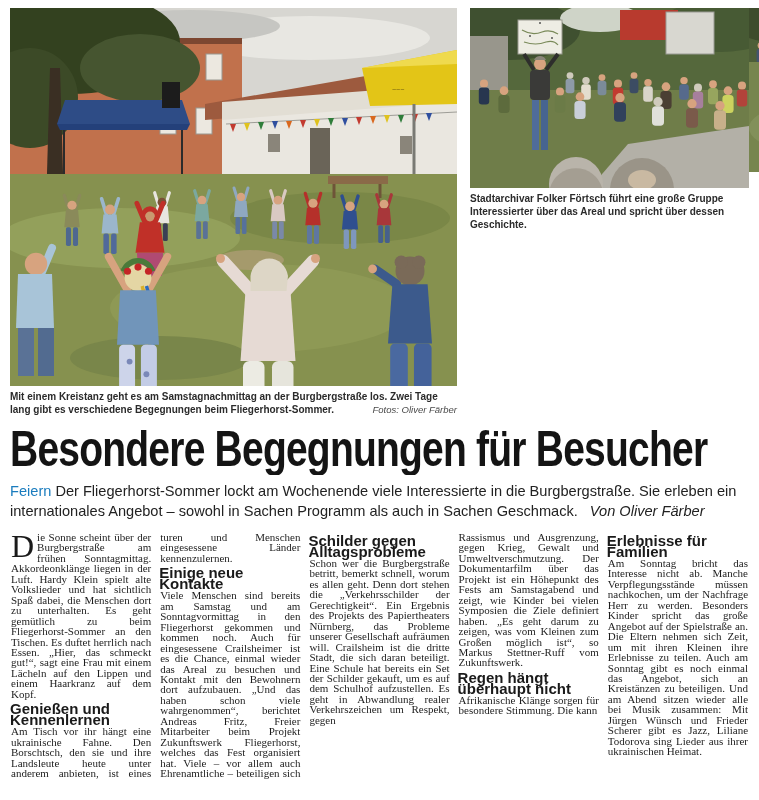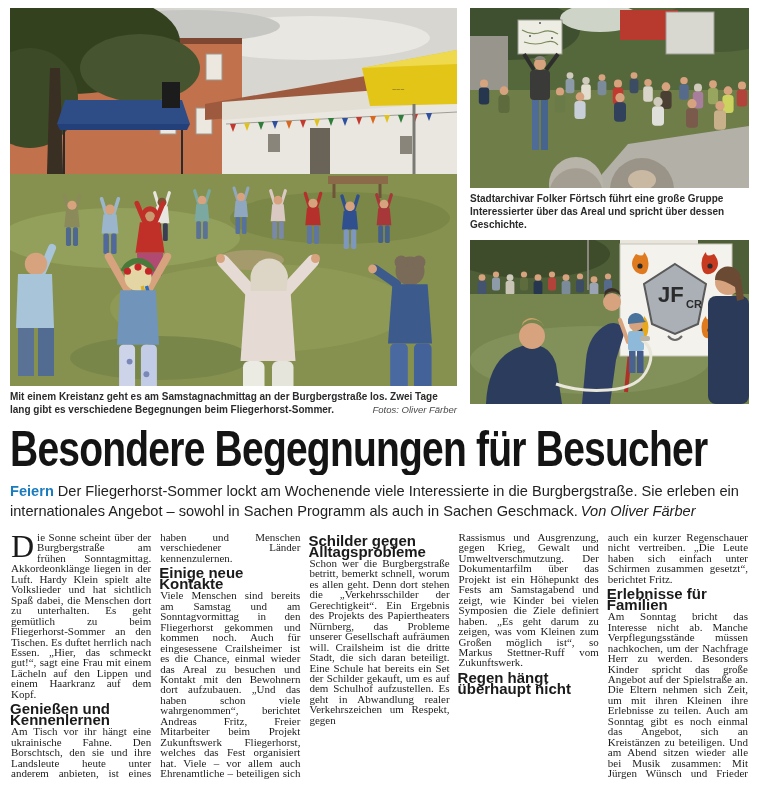--- a/index.html
+++ b/index.html
@@ -1,34 +1,34 @@
 <!DOCTYPE html>
 <html lang="de"><head>
 <meta charset="utf-8">
 <style>
   html,body{margin:0;padding:0;background:#ffffff;width:759px;height:800px;overflow:hidden;}
   .page{width:739px;padding:8px 10px 0 10px;font-family:"Liberation Serif",serif;color:#1d1d1d;}
   .top-row{display:flex;gap:13px;}
   figure{margin:0;}
   .left-col{width:481px;}
-  .right-col{width:279px;display:flex;flex-direction:column;}
+  .right-col{width:279px;display:flex;flex-direction:row;}
   .photo{display:block;background:#d8d7d2;}
   figcaption{position:relative;margin-top:4px;font-family:"Liberation Sans",sans-serif;
     font-size:10px;line-height:13px;font-weight:700;color:#2b2b2b;}
   .credit{position:absolute;right:0;bottom:0;font-weight:400;font-style:italic;color:#4a4a4a;font-size:9.5px;}
   .cap-text{display:block;padding-right:0;}
   .main-cap .cap-text{padding-right:0;}
   .gap8{height:9px;}
   h1{margin:7px 0 0 0;height:52px;overflow:hidden;white-space:nowrap;
      font-family:"Liberation Sans",sans-serif;font-weight:700;color:#141414;}
   h1 .hl{display:inline-block;font-size:50px;line-height:52px;letter-spacing:-1px;
      transform:scaleX(0.78);transform-origin:0 50%;}
   .lead{margin:7px 0 0 0;font-family:"Liberation Sans",sans-serif;font-size:14.6px;line-height:19.5px;color:#222;}
-  .kicker{font-weight:700;margin-right:4px;margin-top:28px;}
-  .byline{font-style:italic;margin-left:3px;color:#222;}
+  .kicker{font-weight:400;margin-right:4px;margin-top:28px;}
+  .byline{font-style:italic;margin-left:12px;color:#222;}
   .columns{margin-top:10px;display:flex;gap:7px;height:248px;overflow:hidden;text-align:justify;}
   .col{flex:1 1 0;min-width:0;}
   .col p{margin:1px;font-size:11px;line-height:10.45px;hyphens:auto;}
   .col p.indent{text-indent:8px;}
   .subhead{margin:4px 0 1px 0;font-family:"Liberation Sans",sans-serif;font-weight:700;
     font-size:15px;line-height:11px;color:#1a1a1a;text-align:left;}
   .dropcap::first-letter{float:left;font-size:32px;line-height:26px;padding:1px 3px 0 0;color:#1a1a1a;}
 </style>
 </head>
 <body>
@@ -338,32 +338,32 @@
 
   <p class="lead"><span class="kicker" style="color: rgb(26, 124, 190);">Feiern</span><span>Der Fliegerhorst-Sommer lockt am Wochenende viele Interessierte in die Burgbergstraße. Sie erleben ein internationales Angebot – sowohl in Sachen Programm als auch in Sachen Geschmack.</span><span class="byline">Von Oliver Färber</span></p>
 
   <div class="columns">
       <div class="col">
         <p class="dropcap">Die Sonne scheint über der Burgbergstraße am frühen Sonntagmittag. Akkordeonklänge liegen in der Luft. Hardy Klein spielt alte Volkslieder und hat sichtlich Spaß dabei, die Menschen dort zu unterhalten. Es geht gemütlich zu beim Fliegerhorst-Sommer an den Tischen. Es duftet herrlich nach Essen. „Hier, das schmeckt gut!“, sagt eine Frau mit einem Lächeln auf den Lippen und einem Haarkranz auf dem Kopf.</p>
         <h3 class="subhead">Genießen und Kennenlernen</h3>
         <p>Am Tisch vor ihr hängt eine ukrainische Fahne. Den Borschtsch, den sie und ihre Landsleute heute unter anderem anbieten, ist eines ihrer Nationalgerichte. Die Suppe mundet sehr und sättigt – und dient auch dazu, was Ziel des Festes ist: Die Kul-</p>
       </div>
       <div class="col">
-        <p>haben und Menschen verschiedener Länder kennenzulernen.</p>
+        <p>turen und Menschen eingesessene Länder kennenzulernen.</p>
         <h3 class="subhead">Einige neue Kontakte</h3>
         <p>Viele Menschen sind bereits am Samstag und am Sonntagvormittag in den Fliegerhorst gekommen und kommen noch. Auch für eingesessene Crailsheimer ist es die Chance, einmal wieder das Areal zu besuchen und Kontakt mit den Bewohnern dort aufzubauen. „Und das haben schon viele wahrgenommen“, berichtet Andreas Fritz, Freier Mitarbeiter beim Projekt Zukunftswerk Fliegerhorst, welches das Fest organisiert hat. Viele – vor allem auch Ehrenamtliche – beteiligen sich daran, um ein großes buntes Programm anzubieten, das gleich einen mehrseitigen Flyer füllt. Neben Zukunftswerk-Akteuren, Flüchtlingen und Bewohnern des</p>
       </div>
       <div class="col">
         <h3 class="subhead">Schilder gegen Alltagsprobleme</h3>
         <p>Schon wer die Burgbergstraße betritt, bemerkt schnell, worum es allen geht. Denn dort stehen die „Verkehrsschilder der Gerechtigkeit“. Ein Ergebnis des Projekts des Papiertheaters Nürnberg, das Probleme unserer Gesellschaft aufräumen will. Crailsheim ist die dritte Stadt, die sich daran beteiligt. Eine Schule hat bereits ein Set der Schilder gekauft, um es auf dem Schulhof aufzustellen. Es geht in Abwandlung realer Verkehrszeichen um Respekt, gegen</p>
       </div>
       <div class="col">
         <p>Rassismus und Ausgrenzung, gegen Krieg, Gewalt und Umweltverschmutzung. Der Dokumentarfilm über das Projekt ist ein Höhepunkt des Fests am Samstagabend und zeigt, wie Kinder bei vielen Symposien die Ziele definiert haben. „Es geht darum zu zeigen, was vom Kleinen zum Großen möglich ist“, so Markus Stettner-Ruff vom Zukunftswerk.</p>
         <h3 class="subhead">Regen hängt überhaupt nicht</h3>
-      </div>
-      <div class="col">
-        <p>auch ein kurzer Regenschauer nicht vertreiben. „Die Leute haben sich einfach unter Schirmen zusammen gesetzt“, berichtet Fritz.</p>
+        <p>Afrikanische Klänge sorgen für besondere Stimmung. Die kann</p>
+      </div>
+      <div class="col">
         <h3 class="subhead">Erlebnisse für Familien</h3>
         <p>Am Sonntag bricht das Interesse nicht ab. Manche Verpflegungsstände müssen nachkochen, um der Nachfrage Herr zu werden. Besonders Kinder spricht das große Angebot auf der Spielstraße an. Die Eltern nehmen sich Zeit, um mit ihren Kleinen ihre Erlebnisse zu teilen. Auch am Sonntag gibt es noch einmal das Angebot, sich an Kreistänzen zu beteiligen. Und am Abend sitzen wieder alle bei Musik zusammen: Mit Jürgen Wünsch und Frieder Scherer gibt es Jazz, Liliane Todorova sing Lieder aus ihrer ukrainischen Heimat.</p>
       </div>
     </div>
 
 </div>
 
 </body></html>

